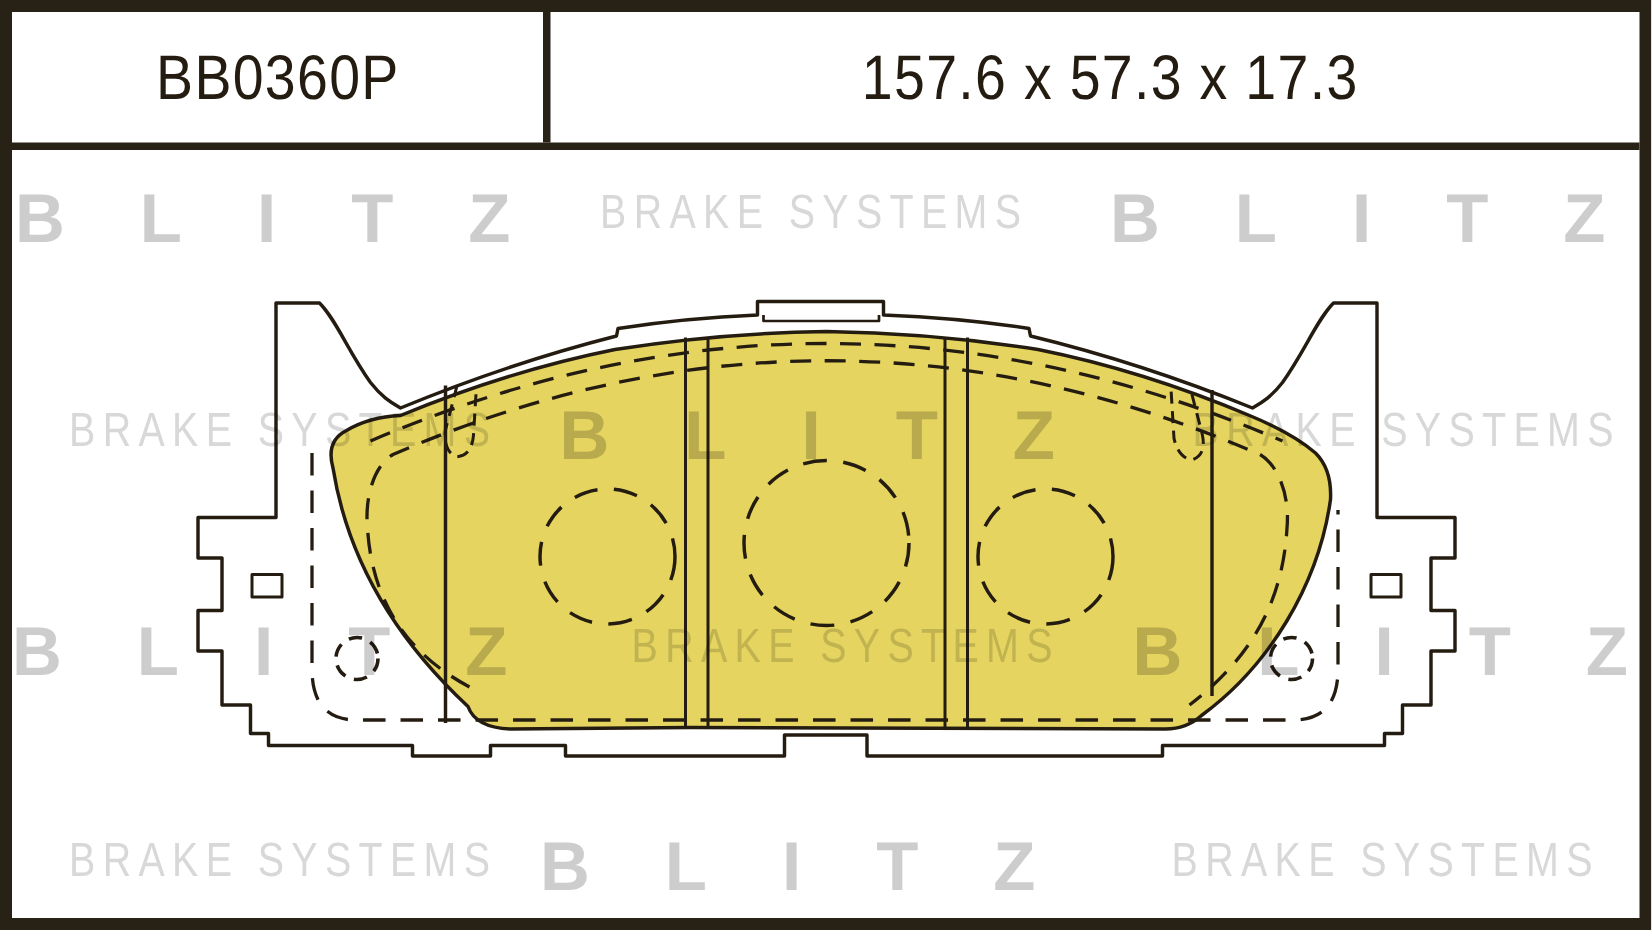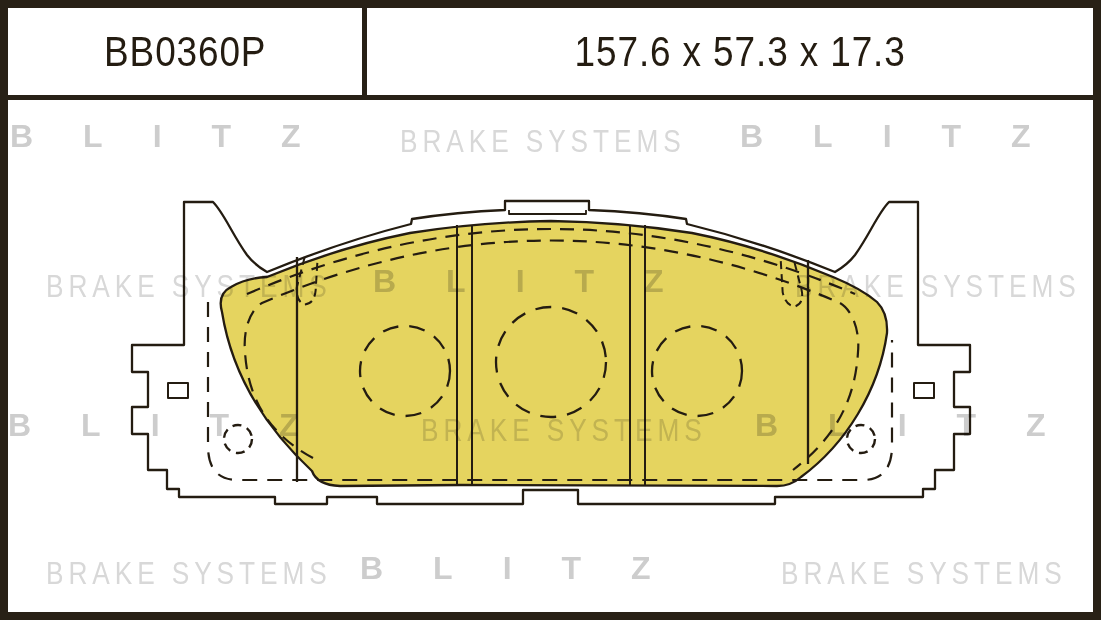--- a/index.html
+++ b/index.html
@@ -13,21 +13,21 @@
   .header{position:absolute;left:8px;top:8px;width:1085px;height:87px;border-bottom:5px solid #282116;z-index:2;box-sizing:content-box;}
   .header-cell{position:absolute;top:0;height:87px;display:flex;align-items:center;justify-content:center;
     color:#241c11;font-size:42px;font-weight:400;letter-spacing:1px;white-space:nowrap;}
   .cell-part{left:0;width:354px;}
   .cell-dims{left:369px;width:726px;}
   .header-cell span{display:inline-block;transform:scaleX(0.88);transform-origin:center;}
   .header-divider{position:absolute;left:354px;top:0;width:5px;height:87px;background:#282116;}
   
   .watermark{position:absolute;inset:0;z-index:5;pointer-events:none;mix-blend-mode:multiply;}
   .wm-item{position:absolute;white-space:nowrap;}
-  .wm-bold{font-weight:bold;font-size:32px;letter-spacing:50px;color:#cdcdcd;}
+  .wm-bold{font-weight:bold;font-size:46px;letter-spacing:50px;color:#cdcdcd;}
   .wm-thin{font-weight:normal;font-size:32px;letter-spacing:6px;color:#d8d8d8;transform:scaleX(0.82);transform-origin:left center;}
   
   .drawing{position:absolute;left:0;top:0;z-index:1;}
 </style>
 </head>
 <body>
 
 <div class="canvas">
 
   <div class="header">

